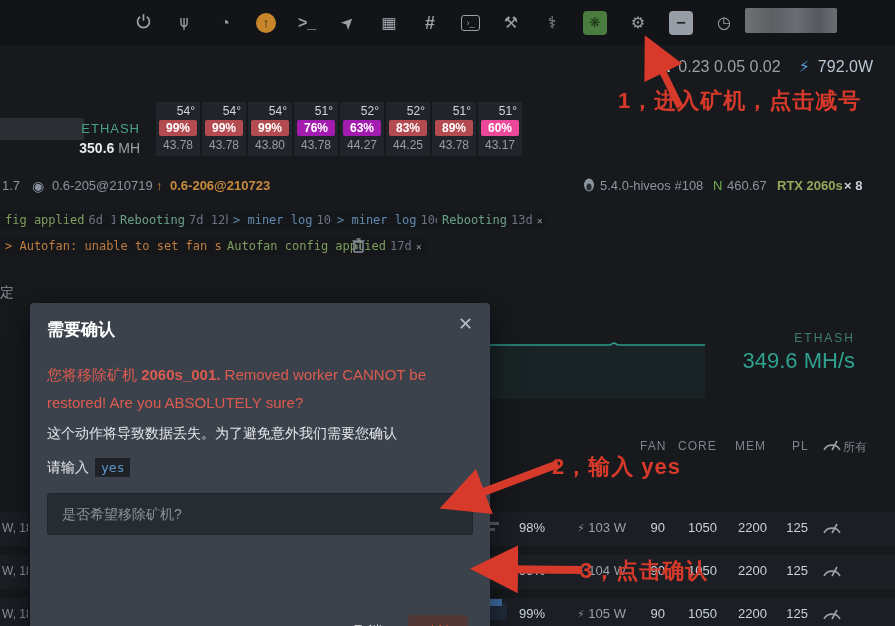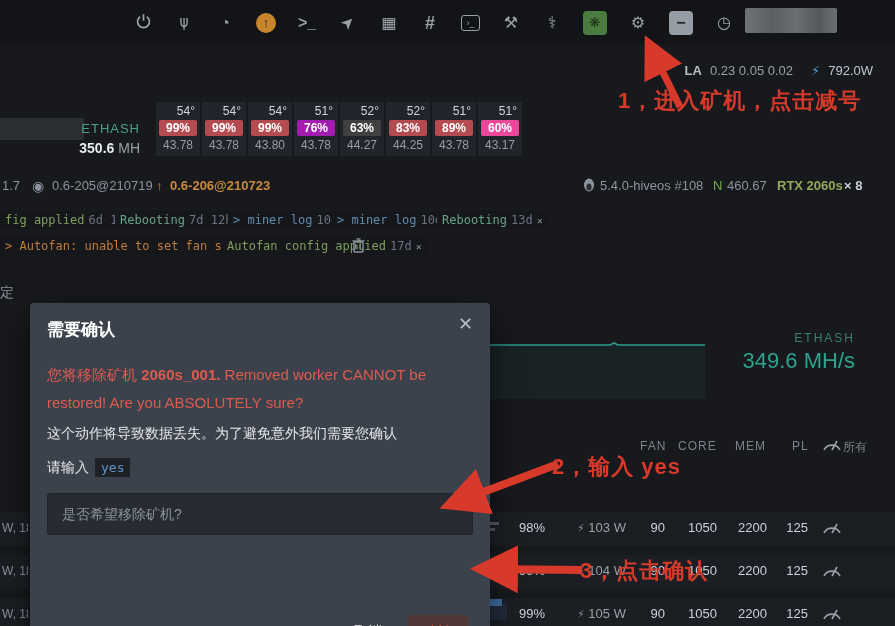--- a/index.html
+++ b/index.html
@@ -16,21 +16,21 @@
   .tb-icon.rot { transform:rotate(-45deg); }
   .tile { width:24px; height:24px; border-radius:4px; display:flex; align-items:center; justify-content:center; font-size:13px; }
   .tile.green { background:#4a7c3f; color:#1d3017; }
   .tile.light { background:#969da4; color:#22262b; font-weight:bold; font-size:16px; }
   .circ { width:20px; height:20px; border-radius:50%; background:#c8862b; color:#17191d; display:flex; align-items:center; justify-content:center; font-weight:bold; font-size:13px; }
   .boxed { width:19px; height:16px; border:1.5px solid #9aa0a6; border-radius:3px; color:#9aa0a6; font-size:9px; display:flex; align-items:center; justify-content:center; }
   #redact-top { position:absolute; left:745px; top:8px; width:92px; height:25px; border-radius:2px;
     background:linear-gradient(90deg,#6e7275 0%,#5b5e62 30%,#6a6d71 55%,#55585c 80%,#6b6f73 100%); }
 
   
-  #la-row { position:absolute; right:22px; top:63px; font-size:13px; color:#9aa0a6; display:flex; gap:8px; align-items:center; }
+  #la-row { position:absolute; right:22px; top:57px; font-size:16px; color:#9aa0a6; display:flex; gap:8px; align-items:center; }
   #la-row .la { color:#b8bfc6; font-weight:bold; }
   #la-row .bolt { color:#58a0d8; margin-left:10px; }
   #la-row .pw { color:#b9c6d2; }
 
   
   .anno { position:absolute; color:#d7392a; font-weight:bold; font-size:22px; letter-spacing:1px; white-space:nowrap; z-index:30; }
 
   
   #redact-name { position:absolute; left:0; top:118px; width:84px; height:22px; background:#2b2f34; }
   #algo1 { position:absolute; left:58px; top:121px; width:82px; text-align:right; color:#49a18c; font-size:13px; letter-spacing:1px; }
@@ -156,21 +156,21 @@
         <span class="f" style="background: rgb(179, 75, 80);">99%</span>
         <span class="h">43.80</span>
       </div>
     <div class="gcell">
         <span class="t">51°</span>
         <span class="f" style="background: #a21caf;">76%</span>
         <span class="h">43.78</span>
       </div>
     <div class="gcell">
         <span class="t">52°</span>
-        <span class="f" style="background: #404040;">63%</span>
+        <span class="f" style="background: #a21caf;">63%</span>
         <span class="h">44.27</span>
       </div>
     <div class="gcell">
         <span class="t">52°</span>
         <span class="f" style="background: rgb(179, 75, 80);">83%</span>
         <span class="h">44.25</span>
       </div>
     <div class="gcell">
         <span class="t">51°</span>
         <span class="f" style="background: rgb(179, 75, 80);">89%</span>

